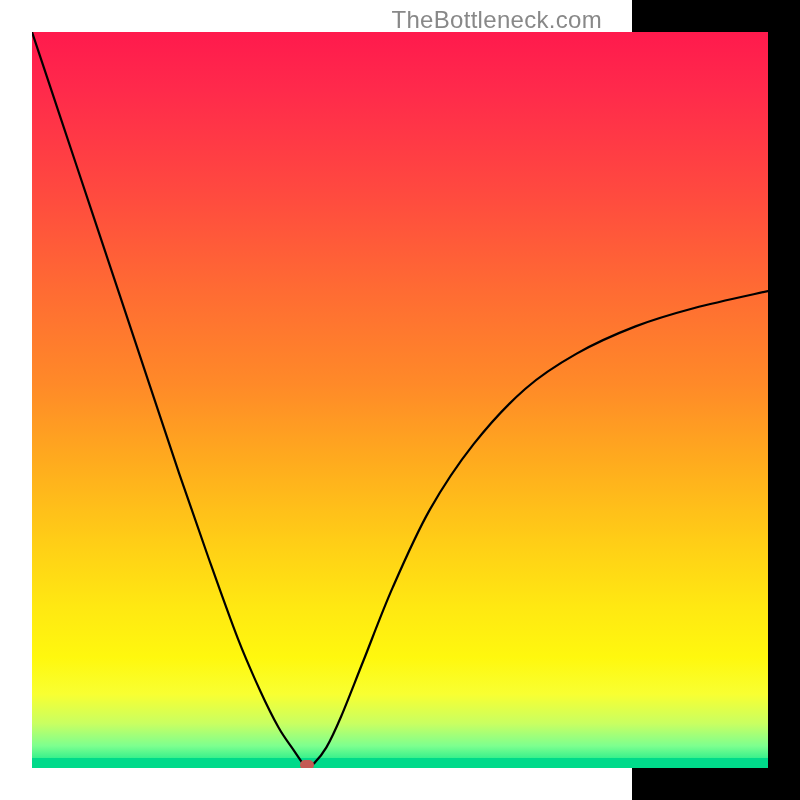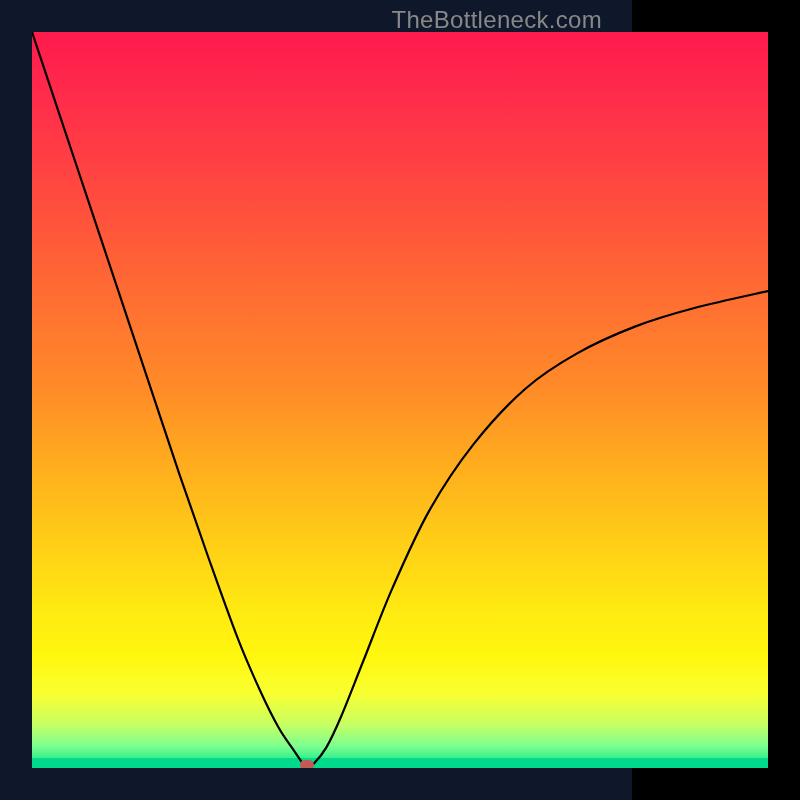--- a/index.html
+++ b/index.html
@@ -10,21 +10,21 @@
     background: #000;
     overflow: hidden;
     font-family: Arial, Helvetica, sans-serif;
   }
   .frame {
     position: absolute;
     top: 0;
     left: 0;
     width: 632px;
     height: 800px;
-    background: #0f172a;
+    background: #ffffff;
   }
   .plot-area {
     position: absolute;
     top: 32px;
     left: 32px;
     width: 736px;
     height: 736px;
     overflow: hidden;
   }
   .gradient {

